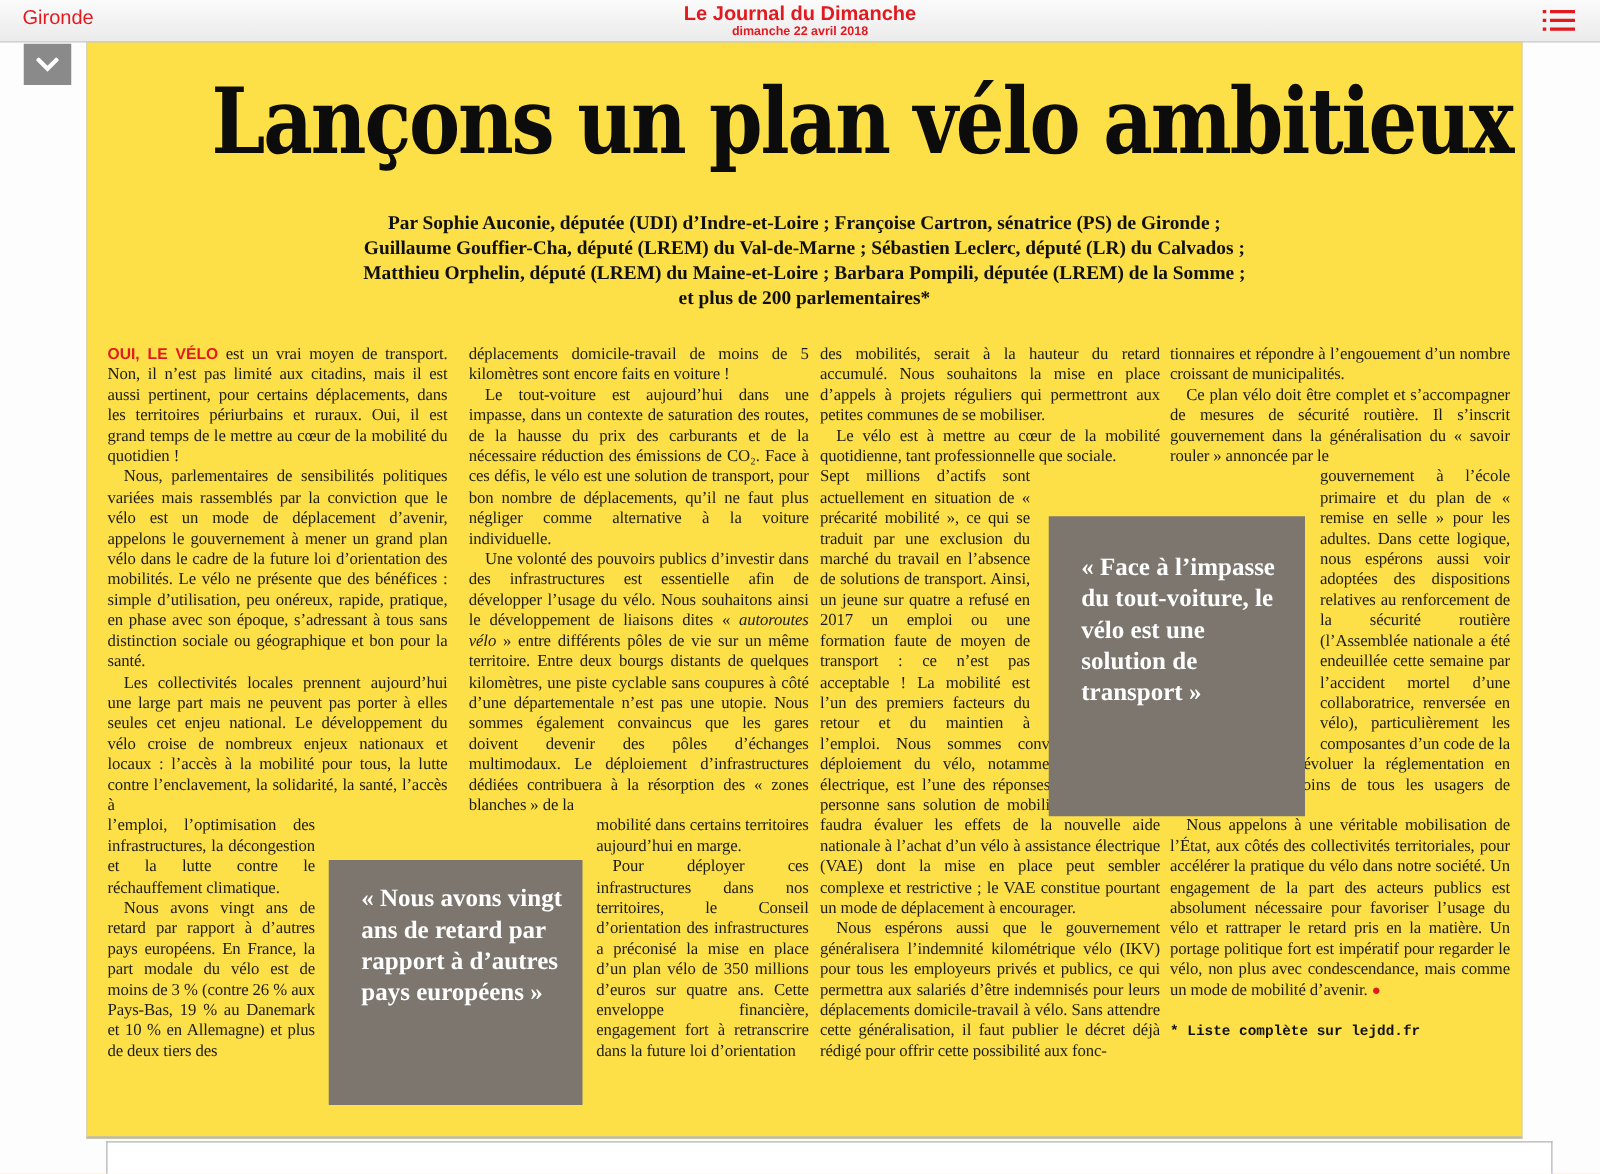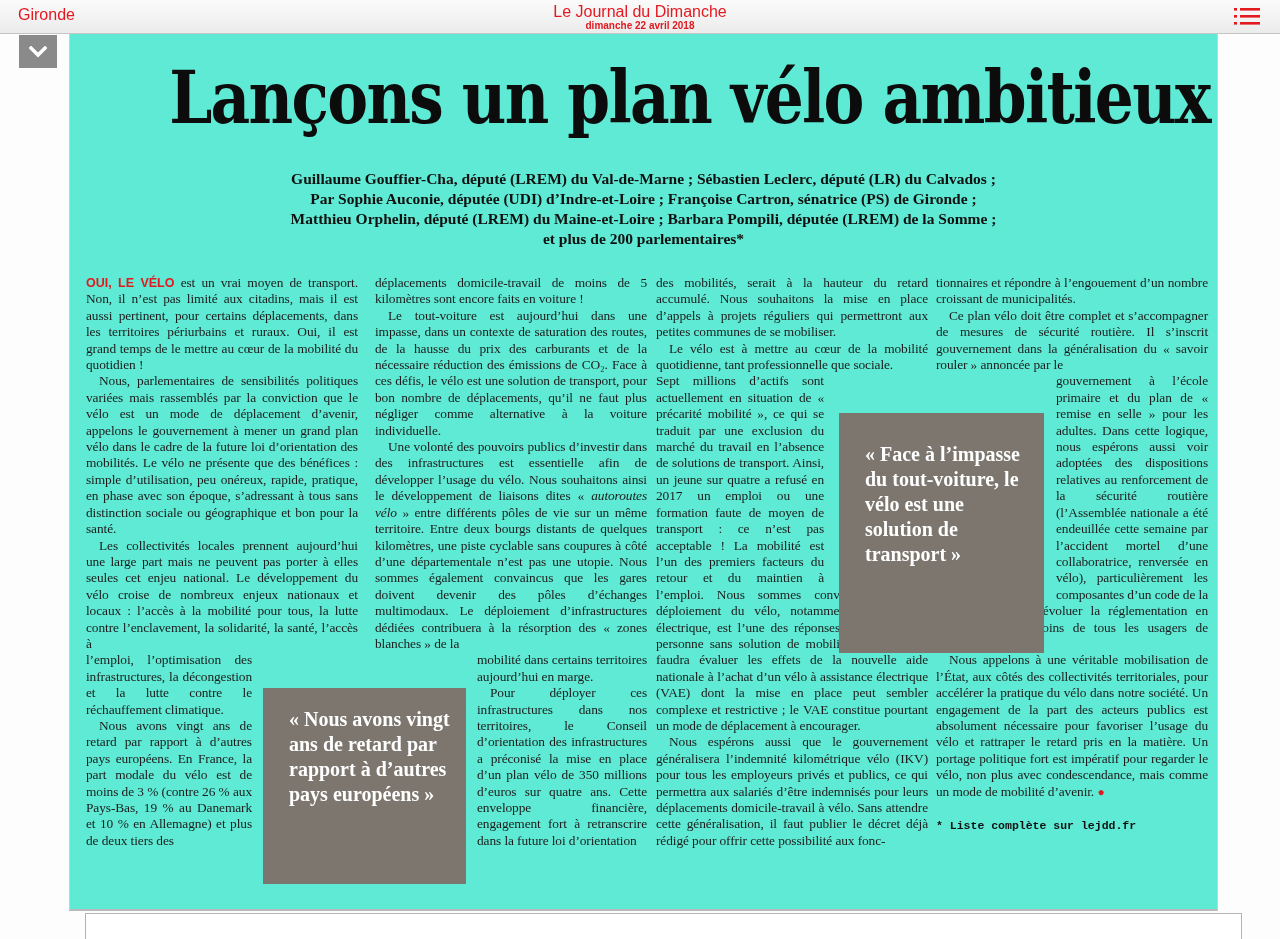--- a/index.html
+++ b/index.html
@@ -15,31 +15,31 @@
   
   .topbar{
     position:absolute;left:0;top:0;width:1280px;height:33px;
     background:linear-gradient(#fbfbfb,#ebebeb);
     border-bottom:1px solid #c6c6c6;z-index:10;
   }
   .back{
     position:absolute;left:18px;top:6px;font-size:16px;color:var(--red);cursor:pointer;
   }
   .bar-center{position:absolute;left:0;right:0;top:0;text-align:center;}
-  .bar-title{font-size:16px;font-weight:normal;color:var(--red);margin-top:3px;line-height:17px;}
+  .bar-title{font-size:16px;font-weight:bold;color:var(--red);margin-top:3px;line-height:17px;}
   .bar-date{font-size:10px;font-weight:bold;color:var(--red);line-height:11px;}
   .menu-btn{position:absolute;right:20px;top:7px;width:26px;height:19px;cursor:pointer;}
   
   .collapse-btn{
     position:absolute;left:19px;top:35px;width:38px;height:33px;background:#8a8a8a;
     display:flex;align-items:center;justify-content:center;cursor:pointer;z-index:9;
   }
   
   .sheet{
-    position:absolute;left:69px;top:33px;width:1147px;height:876px;background:#5eead4;
+    position:absolute;left:69px;top:33px;width:1147px;height:876px;background:#fde047;
     border-left:1px solid #cfcfcf;border-right:1px solid #cfcfcf;border-bottom:2px solid #b9b9b9;
   }
   .next-sheet{
     position:absolute;left:85px;top:913px;width:1155px;height:26px;background:#fff;
     border:1px solid #b3b3b3;border-bottom:none;
   }
   
   .headline{position:absolute;top:24px;left:0;width:100%;text-align:center;}
   .headline>span{
     display:inline-block;font-family:"DejaVu Serif",serif;font-weight:bold;
@@ -116,22 +116,22 @@
   </svg>
 </div>
 
 <div class="sheet">
 
   <div class="headline">
     <span>Lançons un plan vélo ambitieux</span>
   </div>
 
   <div class="byline">
+    <div>Par Sophie Auconie, députée (UDI) d’Indre-et-Loire ; Françoise Cartron, sénatrice (PS) de Gironde ;</div>
     <div>Guillaume Gouffier-Cha, député (LREM) du Val-de-Marne ; Sébastien Leclerc, député (LR) du Calvados ;</div>
-    <div>Par Sophie Auconie, députée (UDI) d’Indre-et-Loire ; Françoise Cartron, sénatrice (PS) de Gironde ;</div>
     <div>Matthieu Orphelin, député (LREM) du Maine-et-Loire ; Barbara Pompili, députée (LREM) de la Somme ;</div>
     <div>et plus de 200 parlementaires*</div>
   </div>
 
   <div class="cols">
 
     <div class="col c1">
       <p><span class="lead">OUI, LE VÉLO</span><span> est un vrai moyen de transport. Non, il n’est pas limité aux citadins, mais il est aussi pertinent, pour certains déplacements, dans les territoires périurbains et ruraux. Oui, il est grand temps de le mettre au cœur de la mobilité du quotidien !</span></p>
       <p class="ind">Nous, parlementaires de sensibilités politiques variées mais rassemblés par la conviction que le vélo est un mode de déplacement d’avenir, appelons le gouvernement à mener un grand plan vélo dans le cadre de la future loi d’orientation des mobilités. Le vélo ne présente que des bénéfices : simple d’utilisation, peu onéreux, rapide, pratique, en phase avec son époque, s’adressant à tous sans distinction sociale ou géographique et bon pour la santé.</p>
       <p class="ind">Les collectivités locales prennent aujourd’hui une large part mais ne peuvent pas porter à elles seules cet enjeu national. Le développement du vélo croise de nombreux enjeux nationaux et locaux : l’accès à la mobilité pour tous, la lutte contre l’enclavement, la solidarité, la santé, l’accès à</p>

